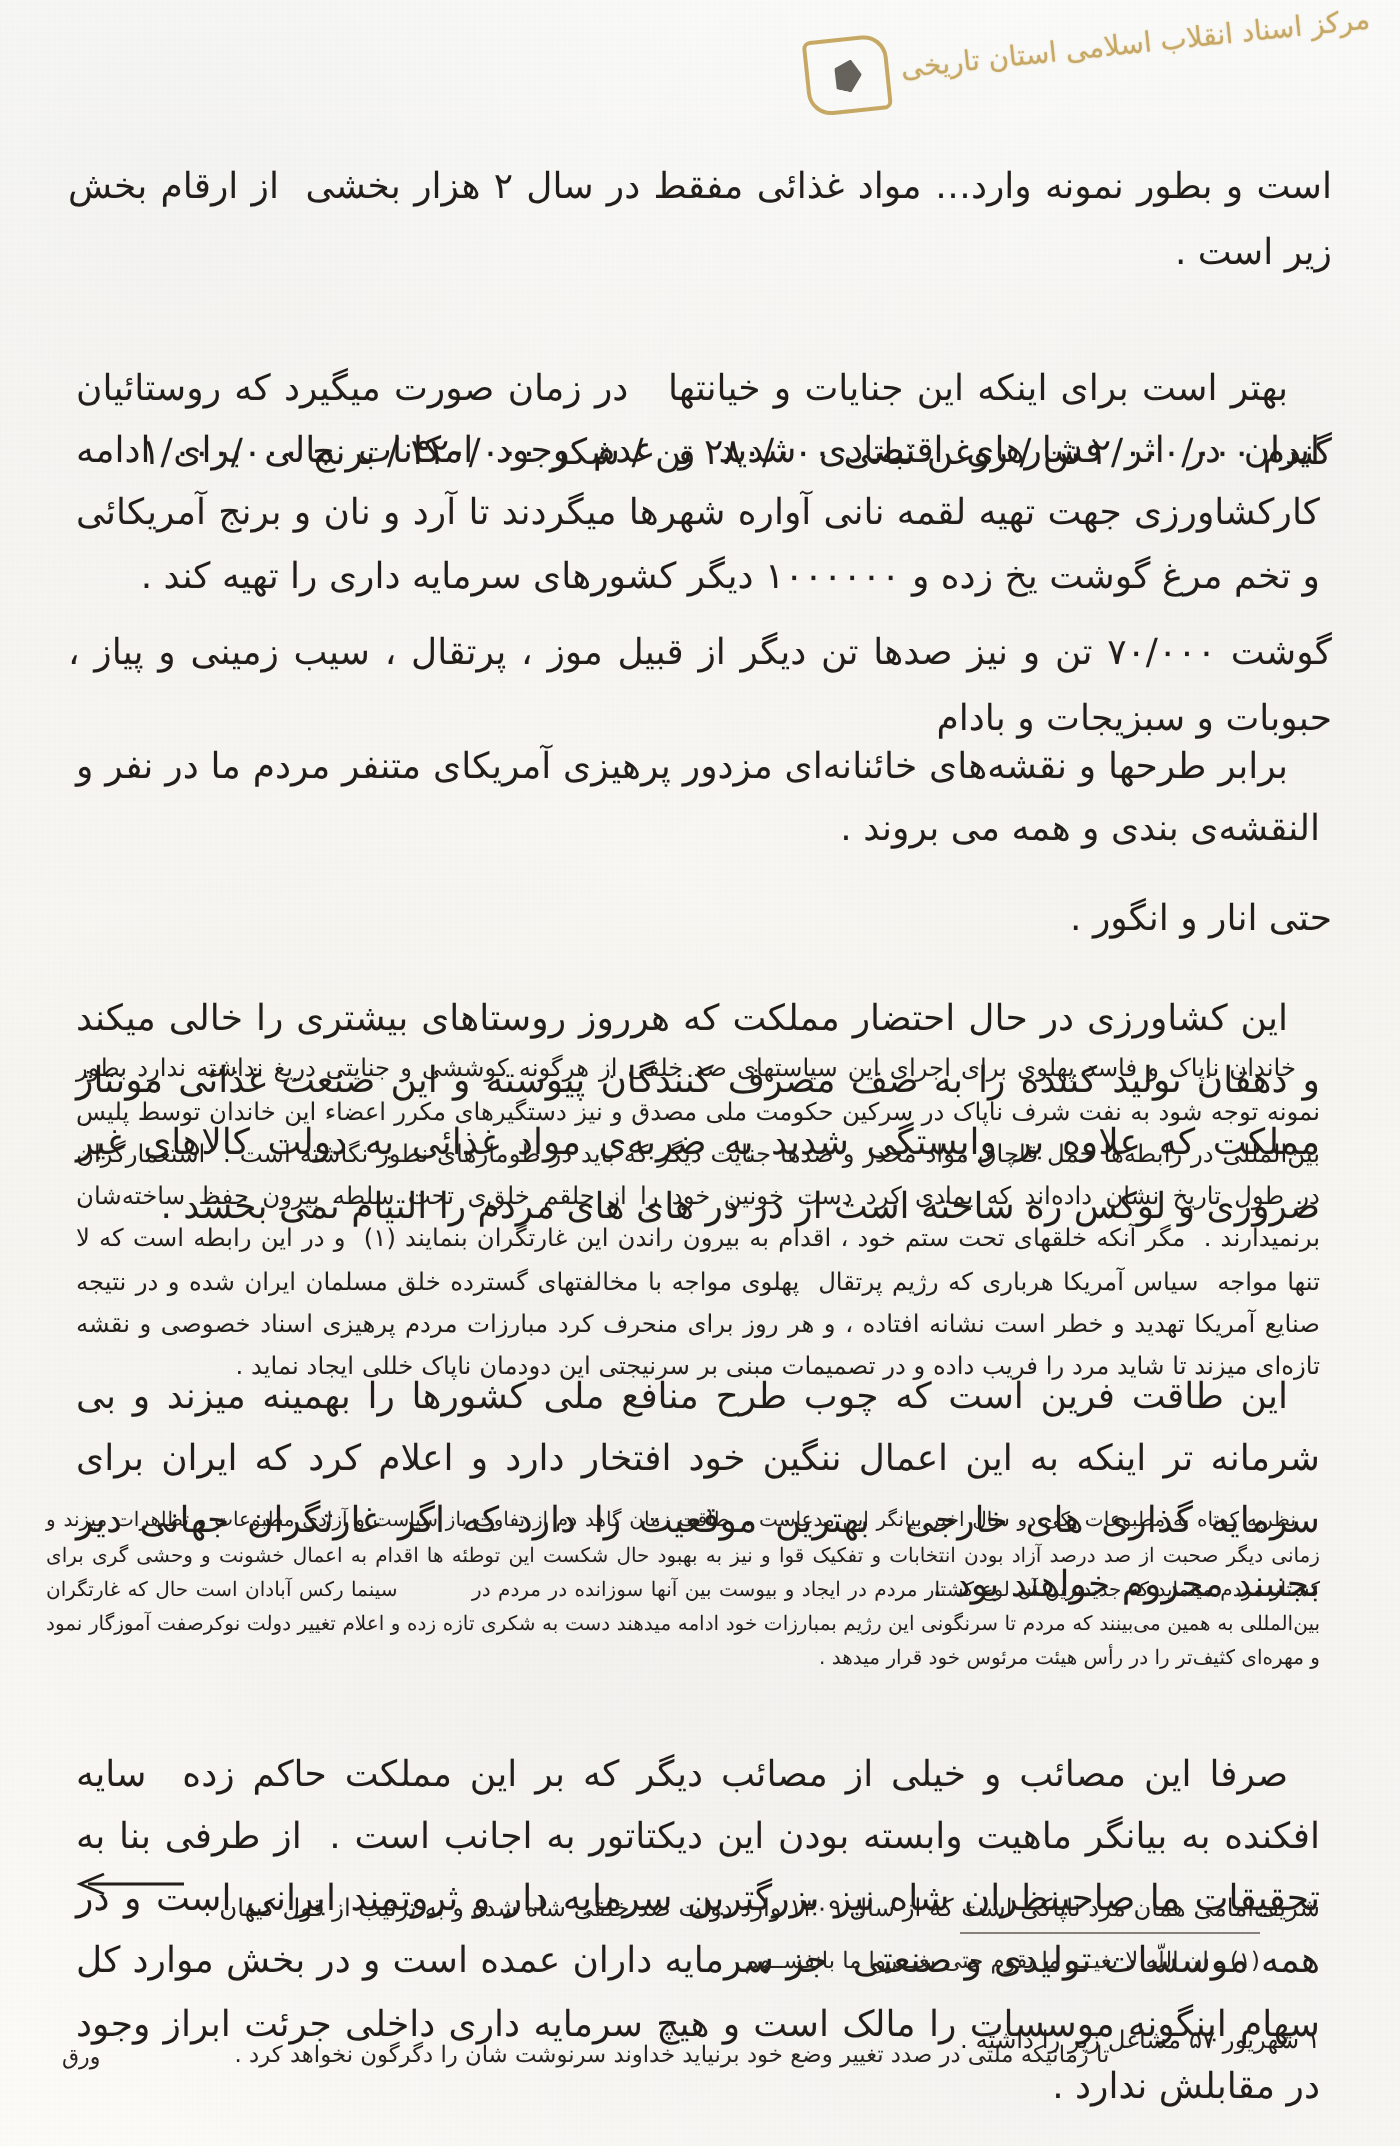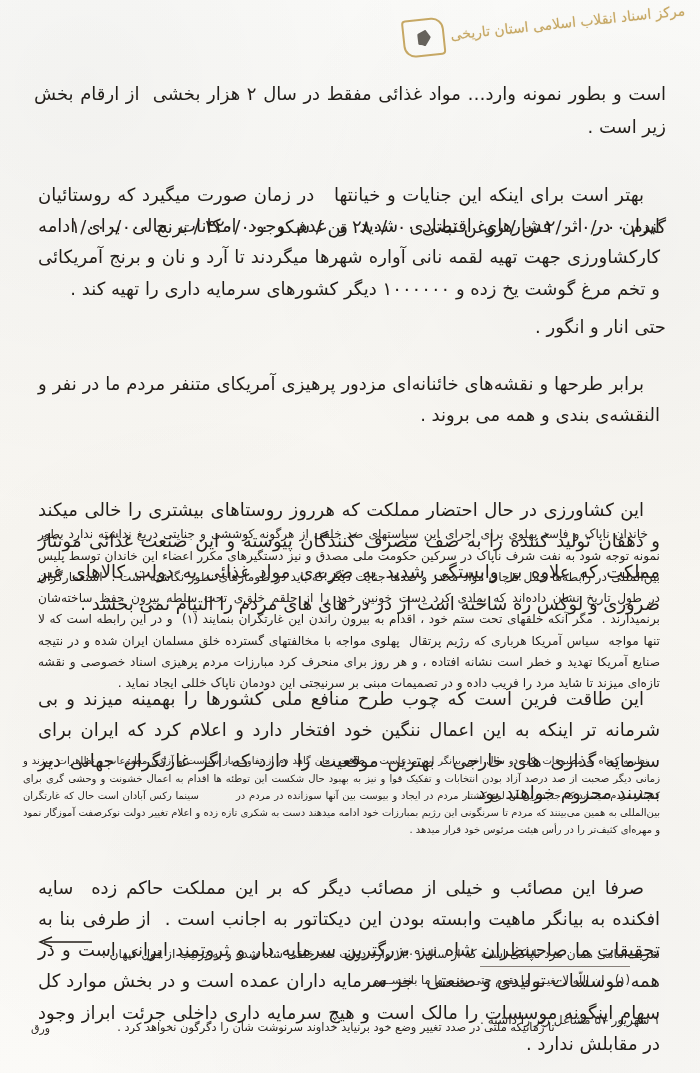--- a/index.html
+++ b/index.html
@@ -197,20 +197,21 @@
 <div class="page">
 
   <div class="watermark">
     <span class="wm-text">مرکز اسناد انقلاب اسلامی استان تاریخی</span>
     <span class="logo-badge"></span>
   </div>
 
   <div class="hw head-block">
     <span class="line">است و بطور نمونه وارد… مواد غذائی مفقط در سال ۲ هزار بخشی  از ارقام بخش زیر است .</span>
     <span class="line">گندم ۲/۰۰۰/۰۰۰ تن / روغن نباتی ۲۸۰/۰۰۰ تن / شکر ۴۲۰/۰۰۰ / برنج ۱/۰۰۰/۰۰۰</span>
+    <span class="line">گوشت ۷۰/۰۰۰ تن و نیز صدها تن دیگر از قبیل موز ، پرتقال ، سیب زمینی و پیاز ، حبوبات و سبزیجات و بادام</span>
     <span class="line">حتی انار و انگور .</span>
   </div>
 
   <div class="hw body-block">
     <p>بهتر است برای اینکه این جنایات و خیانتها   در زمان صورت میگیرد که روستائیان ایران در اثر فشارهای اقتصادی شدید و عدم وجود امکانات مالی برای ادامه کارکشاورزی جهت تهیه لقمه نانی آواره شهرها میگردند تا آرد و نان و برنج آمریکائی و تخم مرغ گوشت یخ زده و ۱۰۰۰۰۰۰ دیگر کشورهای سرمایه داری را تهیه کند .</p>
     <p>برابر طرحها و نقشه‌های خائنانه‌ای مزدور پرهیزی آمریکای متنفر مردم ما در نفر و النقشه‌ی‌ بندی و همه می بروند .</p>
     <p>این کشاورزی در حال احتضار مملکت که هرروز روستاهای بیشتری را خالی میکند و دهقان تولید کننده را به صف مصرف کنندگان پیوسته و این صنعت غذائی مونتاژ مملکت که علاوه بر وابستگی شدید به ضربه‌ی مواد غذائی به دولت کالاهای غیر ضروری و لوکس ره ساخته است از در در های های مردم را التیام نمی بخشد .</p>
     <p>این طاقت فرین است که چوب طرح منافع ملی کشورها را بهمینه میزند و بی شرمانه تر اینکه به این اعمال ننگین خود افتخار دارد و اعلام کرد که ایران برای سرمایه گذاری های خارجی  بهترین موقعیت را دارد که اگر غارتگران جهانی دیر بجنبند محروم خواهند بود .</p>
     <p>صرفا این مصائب و خیلی از مصائب دیگر که بر این مملکت حاکم زده  سایه افکنده به بیانگر ماهیت وابسته بودن این دیکتاتور به اجانب است .  از طرفی بنا به تحقیقات ما صاحبنظران شاه نیز بزرگترین سرمایه دار و ثروتمند ایرانی است و در همه موسسات تولیدی و صنعتی  جز سرمایه داران عمده است و در بخش موارد کل سهام اینگونه موسسات را مالک است و هیچ سرمایه داری داخلی جرئت ابراز وجود در مقابلش ندارد .</p>
     <p>آری عامل اصلی این همه محرومیت ملت مسلمان ایران شاه خائن وطن فروش است .</p>

